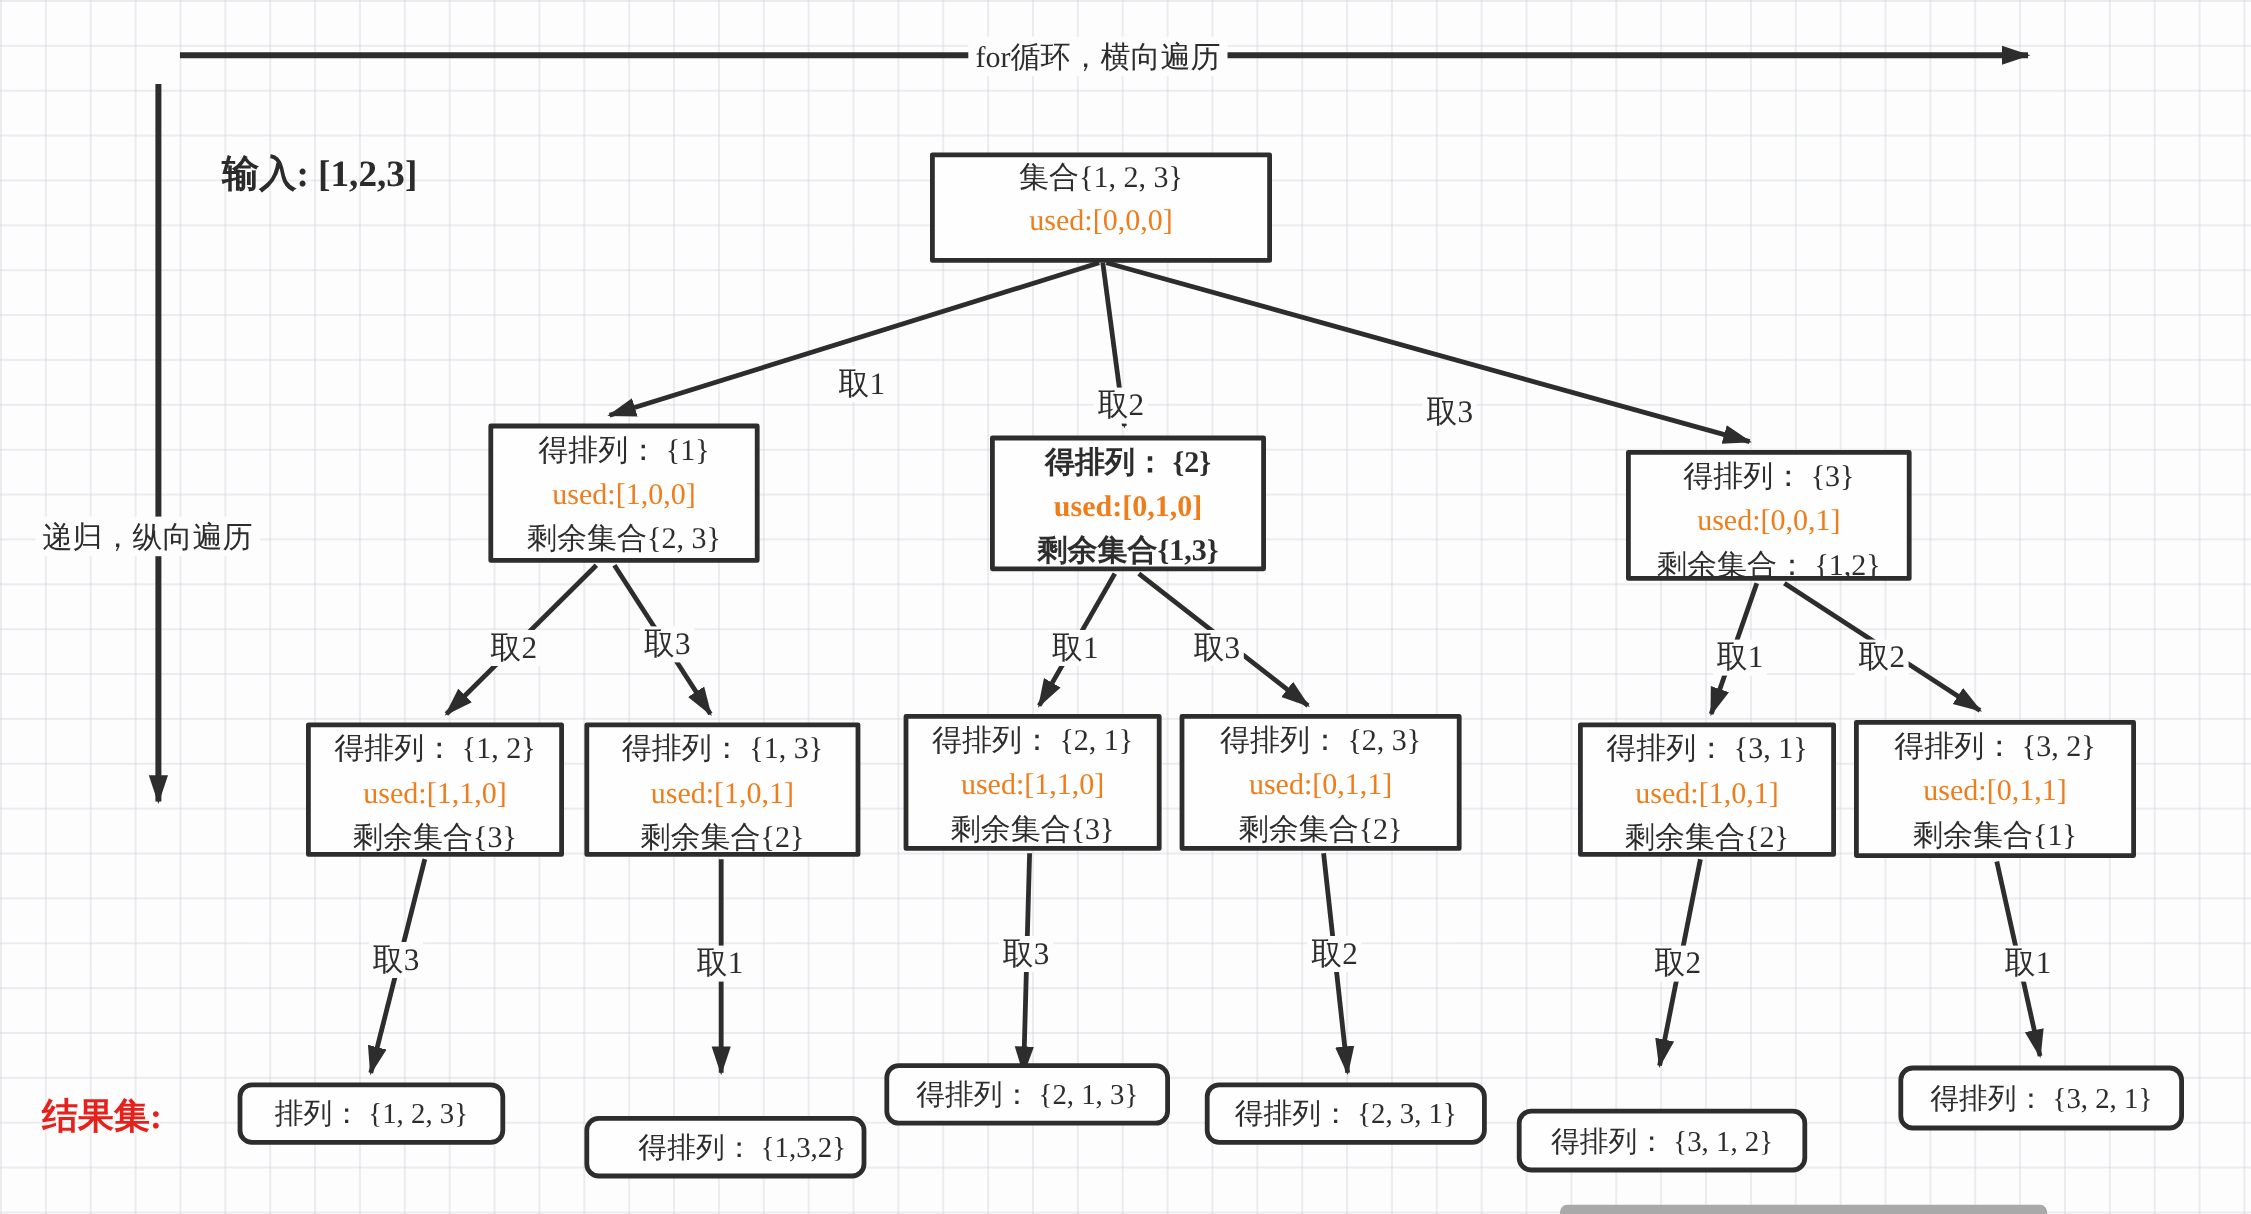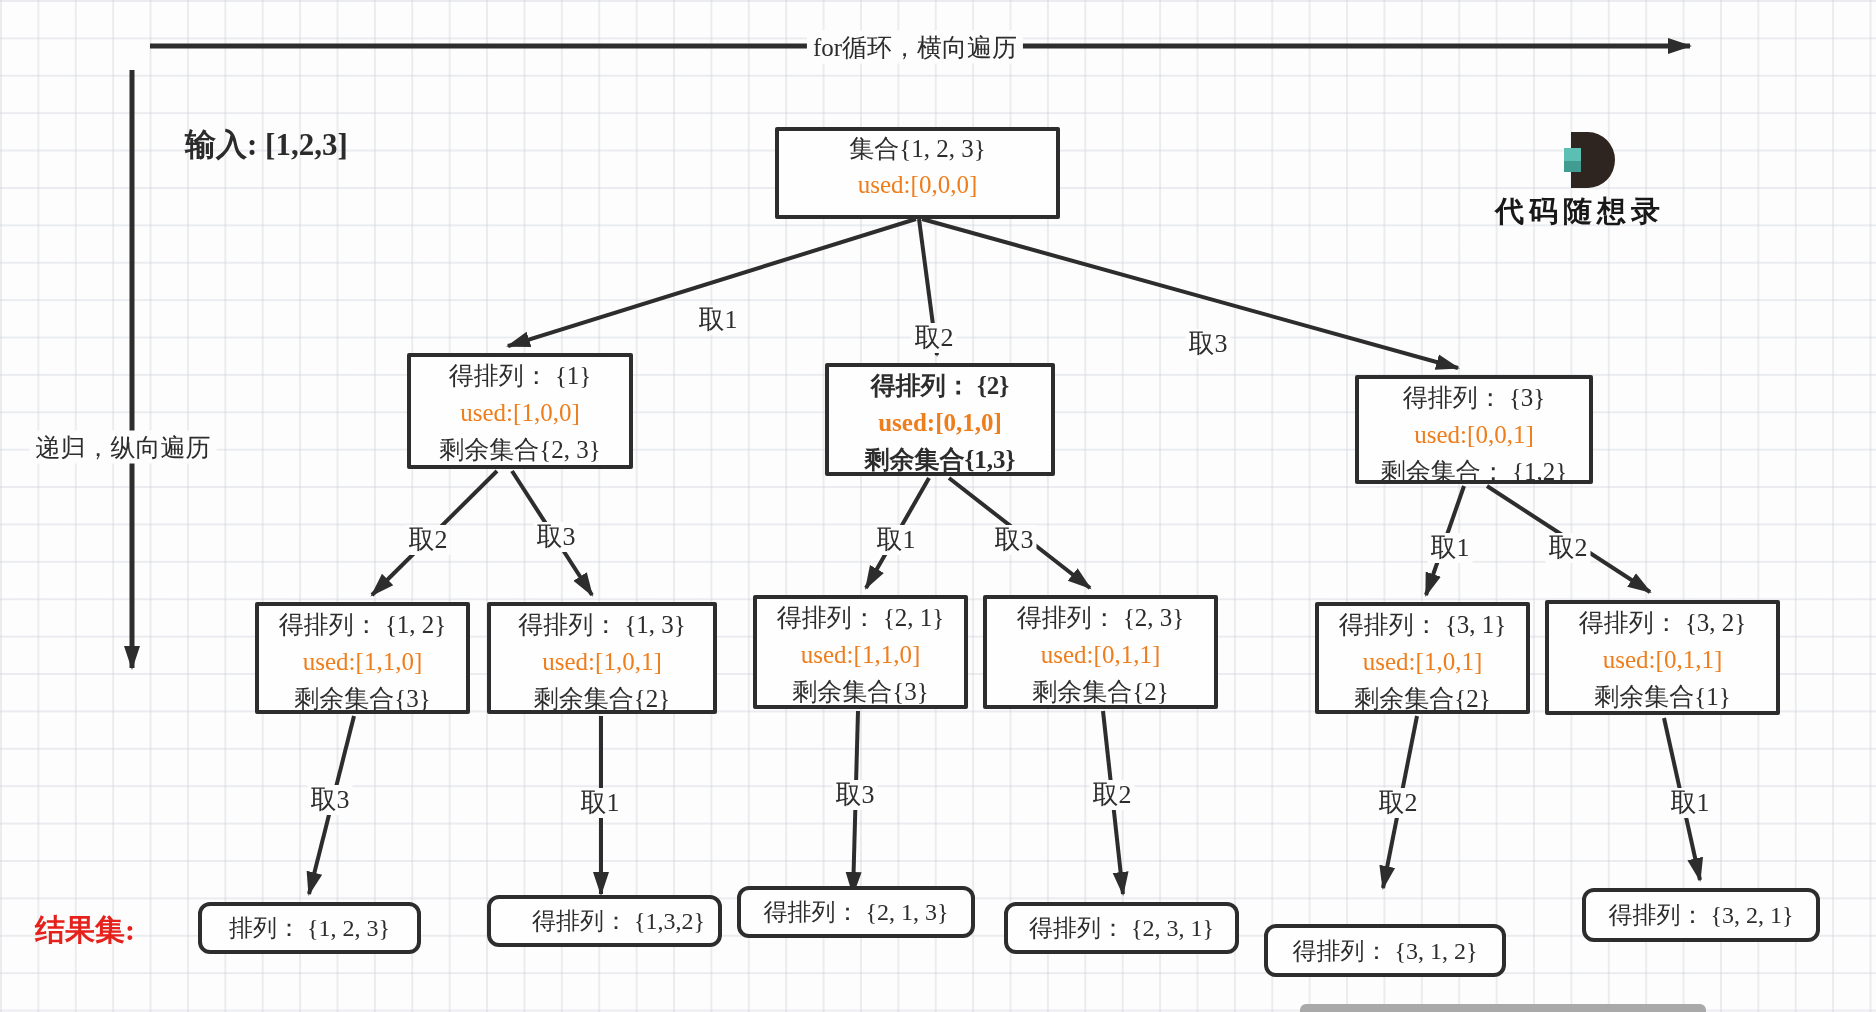--- a/index.html
+++ b/index.html
@@ -97,30 +97,20 @@
     <line x1="1103" y1="711" x2="1123" y2="894" stroke-width="4" marker-end="url(#arrow)"></line>
     <line x1="1417" y1="716" x2="1383" y2="888" stroke-width="4" marker-end="url(#arrow)"></line>
     <line x1="1664" y1="718" x2="1700" y2="880" stroke-width="4" marker-end="url(#arrow)"></line>
   </svg>
 
   <div class="axis-label" style="left:915px;top:47px;">for循环，横向遍历</div>
   <div class="axis-label" style="left:123px;top:447px;">递归，纵向遍历</div>
   <div class="input-label">输入: [1,2,3]</div>
   <div class="result-label">结果集:</div>
 
-  <div class="logo">
-    <span class="logo-mark">
-      <svg width="52" height="58" viewBox="0 0 52 58">
-        <path d="M7 0 H24 A27 28 0 0 1 24 56 H7 V40 H17 V16 H7 Z" fill="#2f2520"></path>
-        <rect x="0" y="16" width="17" height="13" fill="#5cbfb4"></rect>
-        <rect x="0" y="29" width="17" height="11" fill="#419c91"></rect>
-      </svg>
-    </span>
-    <div class="logo-text">代码随想录</div>
-  </div>
 
   <div class="node root" style="left:775px;top:127px;width:285px;height:92px;">
     <div class="t">集合{1, 2, 3}</div>
     <div class="t used">used:[0,0,0]</div>
   </div>
 
   <div class="node" style="left:407px;top:353px;width:226px;height:116px;">
     <div class="t">得排列： {1}</div>
     <div class="t used">used:[1,0,0]</div>
     <div class="t">剩余集合{2, 3}</div>
@@ -161,21 +151,21 @@
     <div class="t used">used:[1,0,1]</div>
     <div class="t">剩余集合{2}</div>
   </div>
   <div class="node" style="left:1545px;top:600px;width:235px;height:115px;">
     <div class="t">得排列： {3, 2}</div>
     <div class="t used">used:[0,1,1]</div>
     <div class="t">剩余集合{1}</div>
   </div>
 
   <div class="result-box" style="left:198px;top:902px;width:223px;height:52px;">排列： {1, 2, 3}</div>
-  <div class="result-box" style="left:487px;top:895px;width:235px;height:52px;padding-left:28px;">得排列： {1,3,2}</div>
+  <div class="result-box" style="left:487px;top:930px;width:235px;height:52px;padding-left:28px;">得排列： {1,3,2}</div>
   <div class="result-box" style="left:737px;top:886px;width:238px;height:52px;">得排列： {2, 1, 3}</div>
   <div class="result-box" style="left:1004px;top:902px;width:235px;height:52px;">得排列： {2, 3, 1}</div>
   <div class="result-box" style="left:1264px;top:896px;width:242px;height:53px;margin-top:28px;">得排列： {3, 1, 2}</div>
   <div class="result-box" style="left:1582px;top:888px;width:238px;height:54px;">得排列： {3, 2, 1}</div>
 
   <div class="edge-label" style="left:718px;top:320px;">取1</div>
   <div class="edge-label" style="left:934px;top:338px;">取2</div>
   <div class="edge-label" style="left:1208px;top:344px;">取3</div>
 
   <div class="edge-label" style="left:428px;top:540px;">取2</div>

